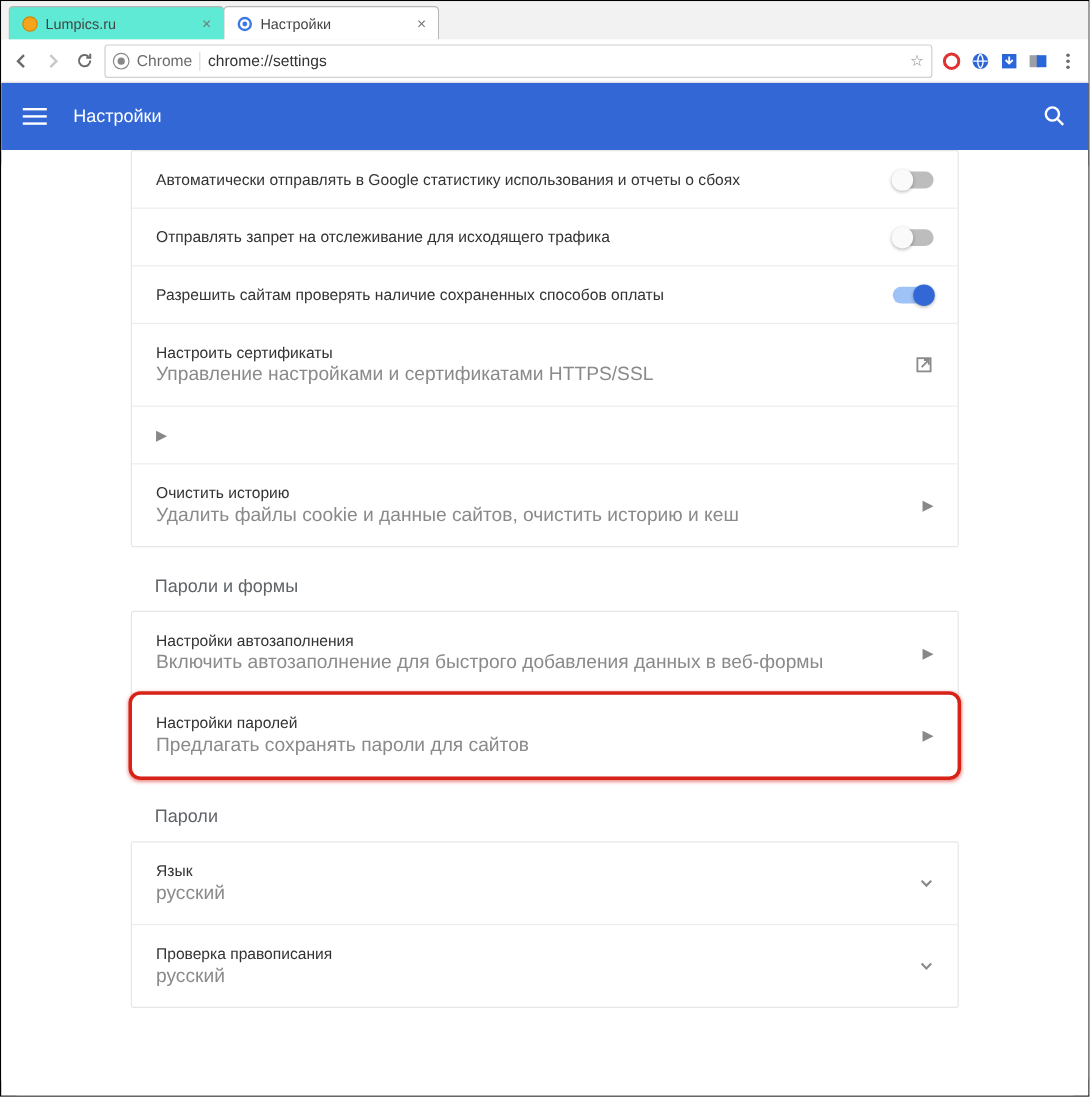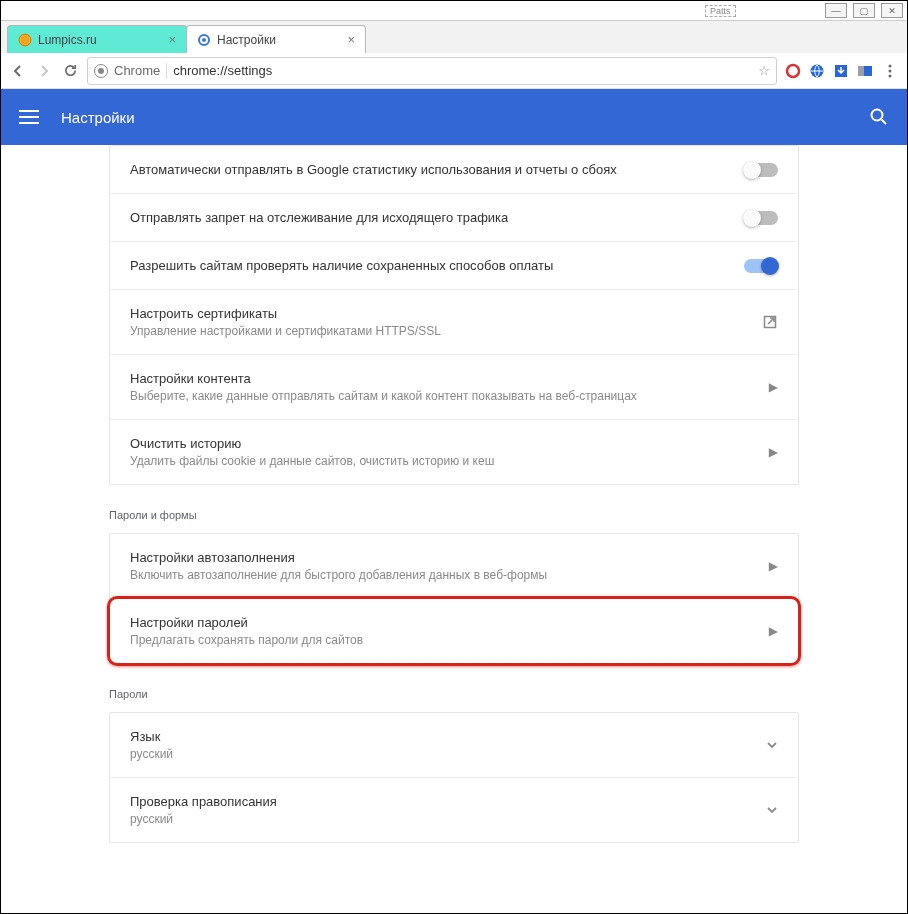--- a/index.html
+++ b/index.html
@@ -33,43 +33,37 @@
 .scroll { flex: 1; overflow-y: auto; background: #fff; display: flex; justify-content: center; border-radius: 15px; }
 .scroll::-webkit-scrollbar { width: 14px; }
 .scroll::-webkit-scrollbar-track { background: #f1f1f1; }
 .scroll::-webkit-scrollbar-thumb { background: #c1c1c1; }
 .content { width: 690px; padding: 0 0 20px 0; }
 .card { border: 1px solid #e6e6e6; border-radius: 2px; background: #fff; }
 .row { display: flex; align-items: center; padding: 16px 20px; border-bottom: 1px solid #eee; cursor: pointer; min-height: 48px; }
 .row:last-child { border-bottom: none; }
 .row .txt { flex: 1; }
 .row .title { font-size: 13px; color: #333; }
-.row .sub { font-size: 12px; color: #8a8a8a; margin-top: 3px; }
+.row .sub { font-size: 16px; color: #8a8a8a; margin-top: 3px; }
 .toggle { width: 34px; height: 14px; border-radius: 7px; background: #bdbdbd; position: relative; }
 .toggle .knob { position: absolute; width: 18px; height: 18px; border-radius: 50%; background: #fafafa; top: -2px; left: -1px; box-shadow: 0 1px 3px rgba(0,0,0,.3); }
 .toggle.on { background: #9fc2f7; }
 .toggle.on .knob { left: auto; right: -1px; background: #3367d6; }
 .action-icn { color: #8a8a8a; }
 .arrow { color: #888; font-size: 12px; }
-.sect-title { font-size: 11px; color: #5f6368; margin: 24px 0 12px 0; font-weight: 500; }
+.sect-title { font-size: 15px; color: #5f6368; margin: 24px 0 12px 20px; font-weight: 500; }
 .highlight { border: 3px solid #d82217; border-radius: 10px; box-shadow: 0 1px 3px rgba(216,34,23,.5); margin: -3px; }
 .highlight .row { border-bottom: none; }
 svg { display: block; }
 </style>
 </head>
 <body>
 
 <div class="window">
 
-  <div class="titlebar">
-    <span class="tb-label">Patts</span>
-    <span class="tb-btn">—</span>
-    <span class="tb-btn">▢</span>
-    <span class="tb-btn">✕</span>
-  </div>
 
   <div class="tabstrip">
     <div class="tab">
       <span class="fav">
         <svg width="14" height="14" viewBox="0 0 14 14">
             <circle cx="7" cy="7" r="6" fill="#f7a41d" stroke="#d68400"></circle>
           </svg>
       </span>
       <span>Lumpics.ru</span>
       <span class="close">×</span>
@@ -192,24 +186,20 @@
               <div class="sub">Управление настройками и сертификатами HTTPS/SSL</div>
             </div>
             <span class="action-icn">
               <svg width="16" height="16" viewBox="0 0 16 16">
                   <rect x="2.5" y="2.5" width="11" height="11" fill="none" stroke="currentColor" stroke-width="1.5"></rect>
                   <path d="M6 10 L12 4 M8 4h4v4" fill="none" stroke="currentColor" stroke-width="1.5"></path>
                 </svg>
             </span>
           </div>
           <div class="row">
-            <div class="txt">
-              <div class="title">Настройки контента</div>
-              <div class="sub">Выберите, какие данные отправлять сайтам и какой контент показывать на веб-страницах</div>
-            </div>
             <span class="arrow">▶</span>
           </div>
           <div class="row">
             <div class="txt">
               <div class="title">Очистить историю</div>
               <div class="sub">Удалить файлы cookie и данные сайтов, очистить историю и кеш</div>
             </div>
             <span class="arrow">▶</span>
           </div>
         </div>

